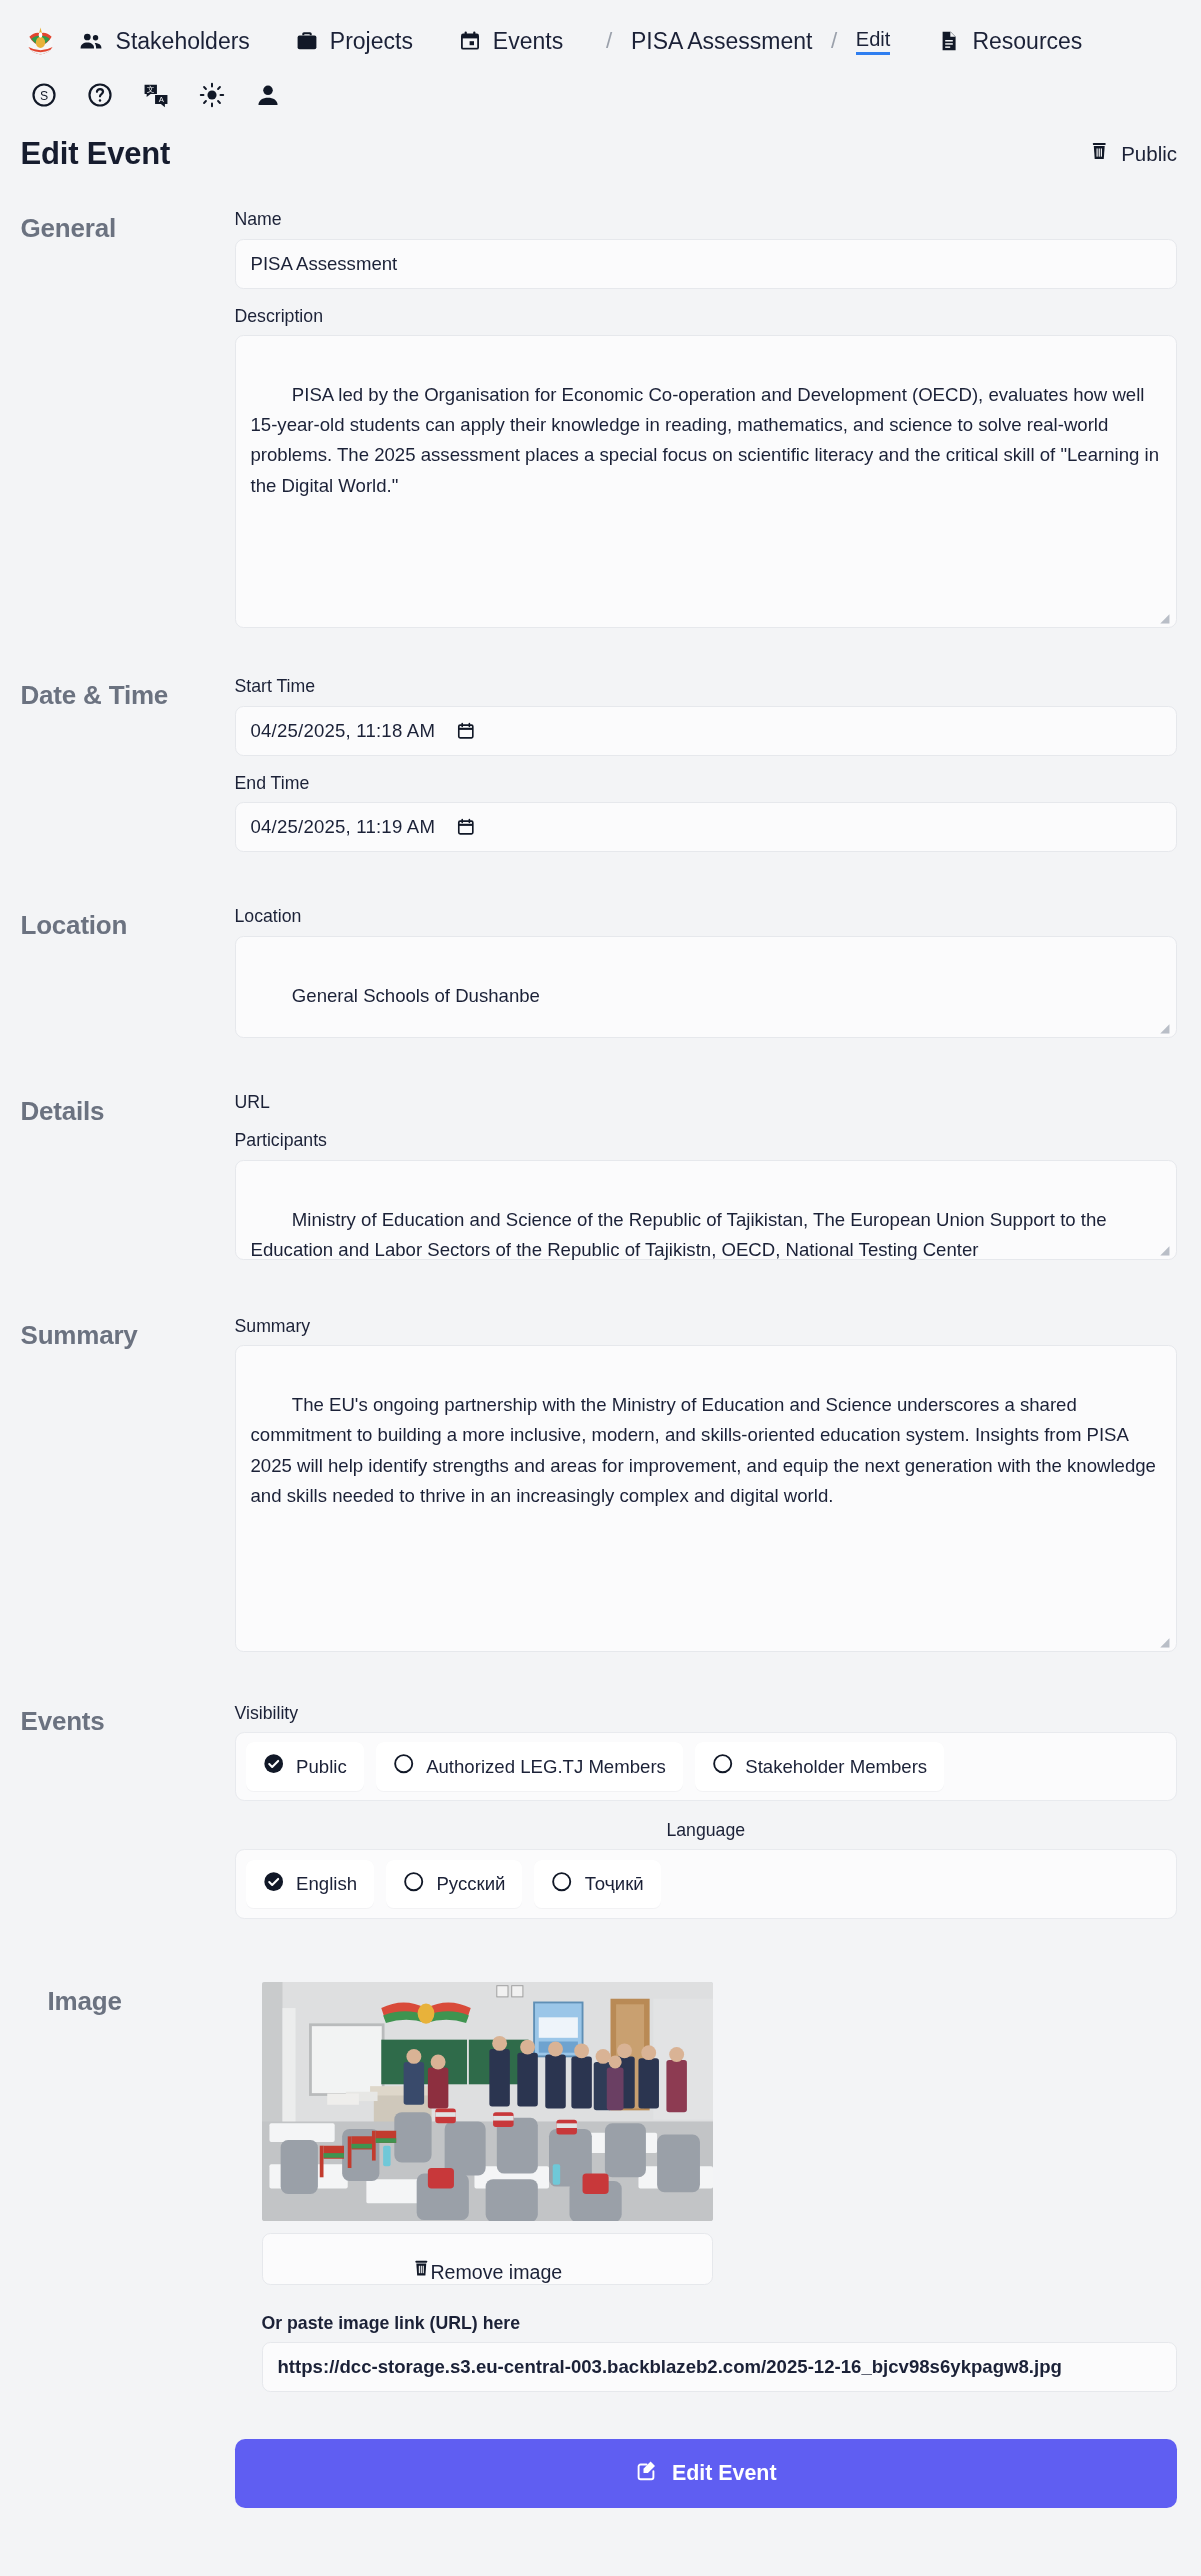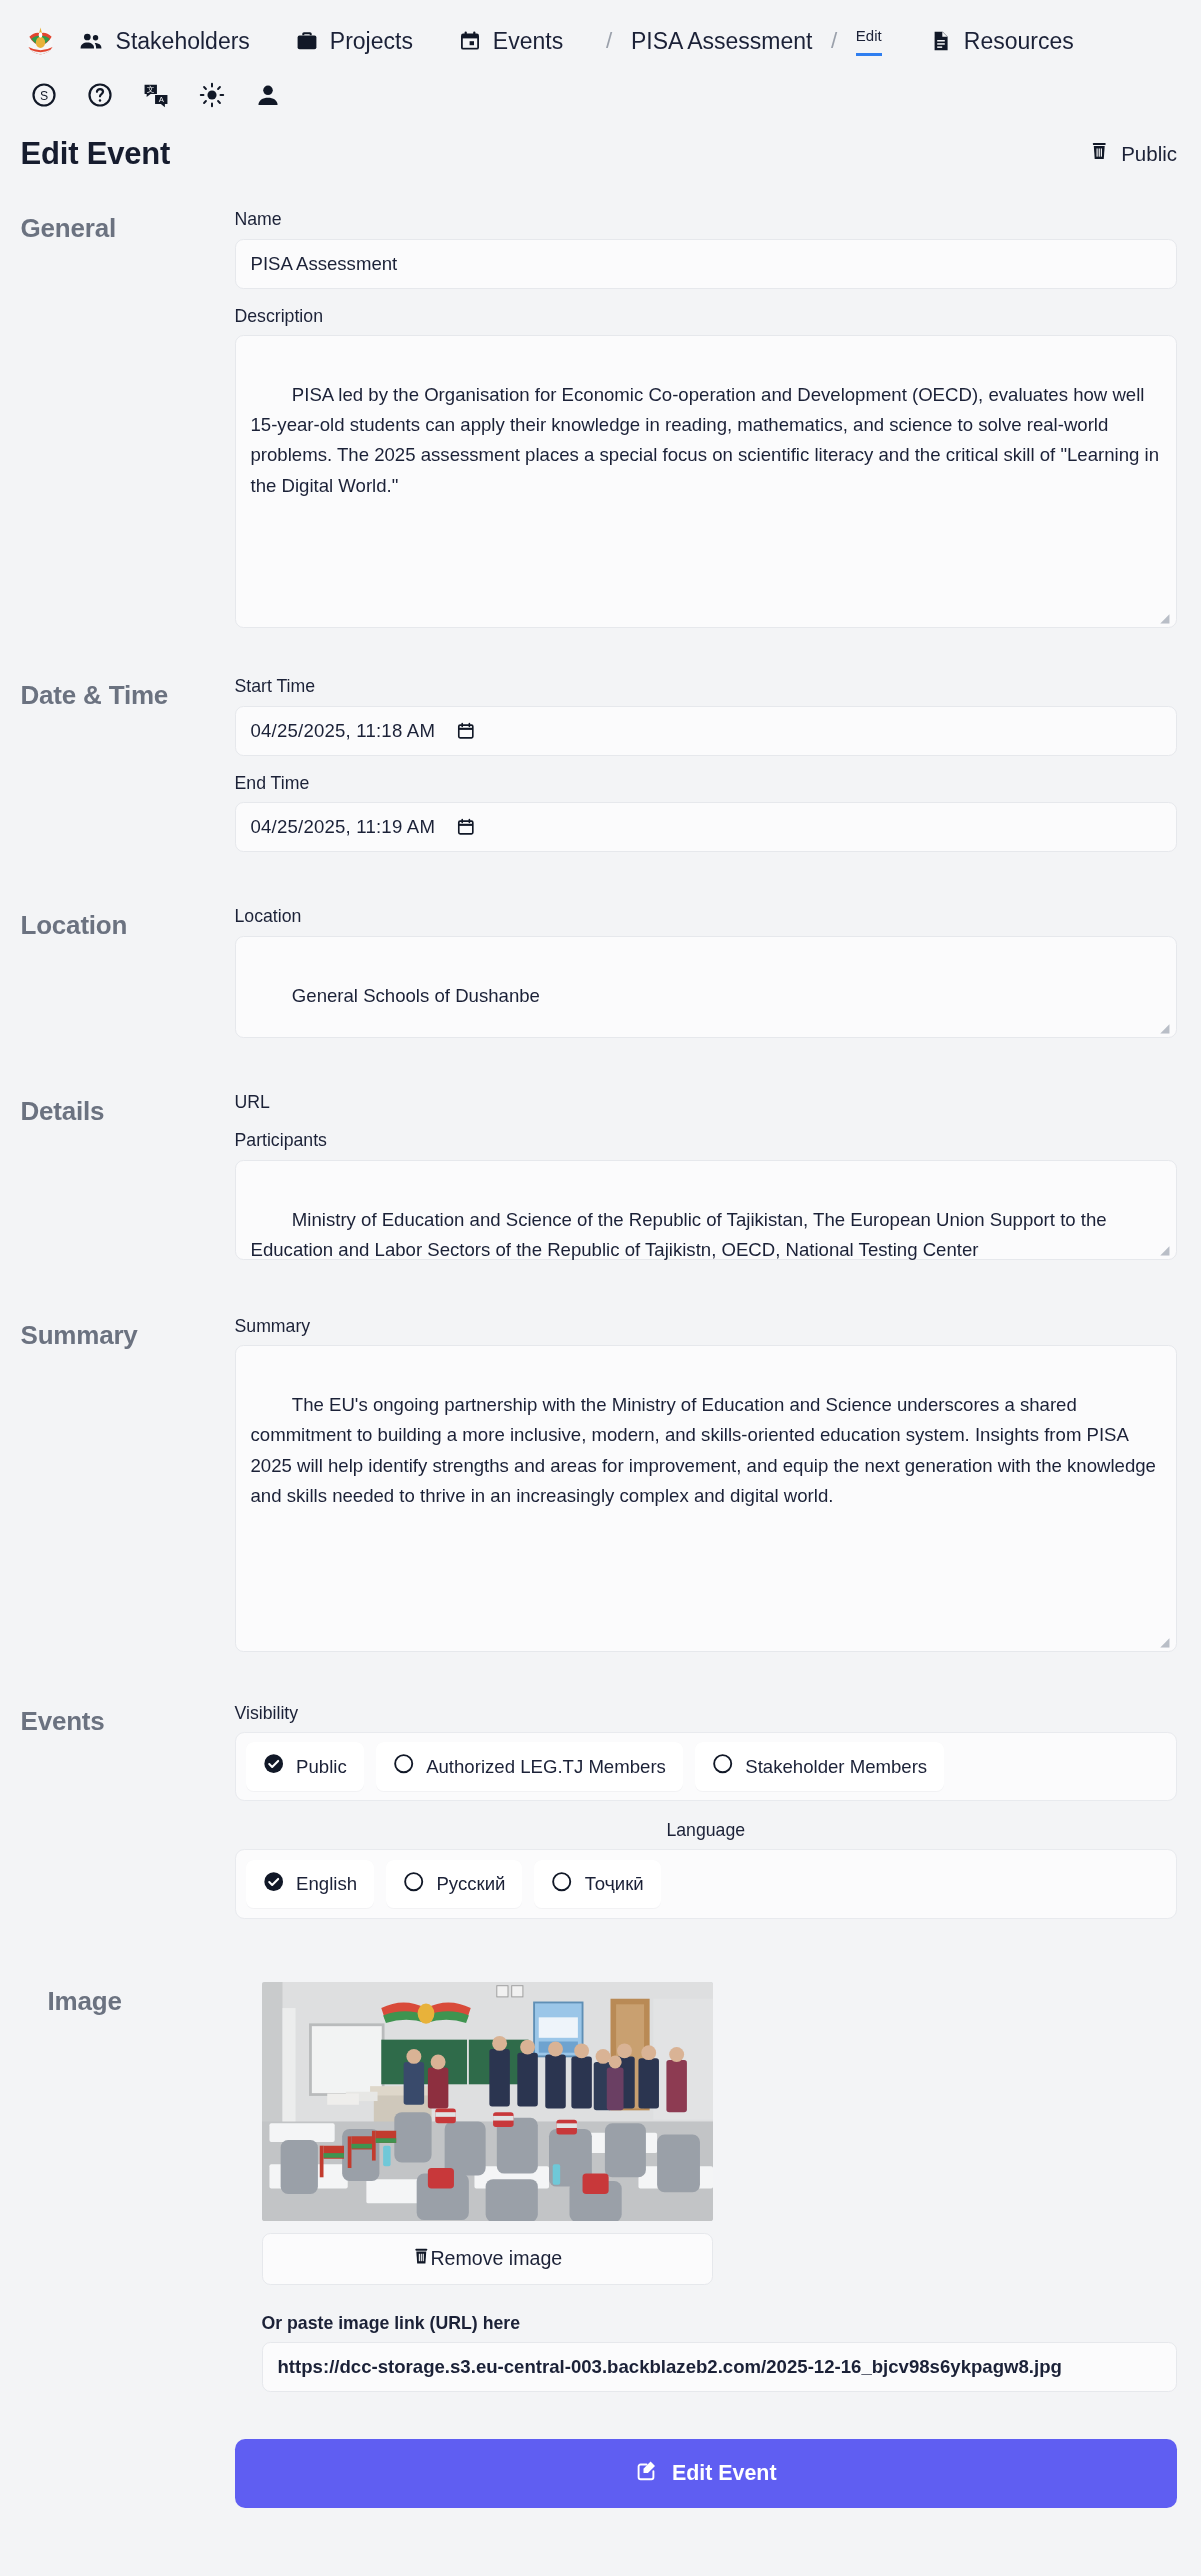--- a/index.html
+++ b/index.html
@@ -21,22 +21,22 @@
     display:flex; align-items:center; gap:11.2px;
     font-size:23px; color:#1b2137; font-weight:400;
     padding:3.7px 1.9px; margin-right:41px; white-space:nowrap;
   }
   .nav-link .ico { display:flex; align-items:center; }
   .crumb-sep { color:#9aa0ab; font-size:22.4px; margin:0 18.6px 0 0; }
   .crumb {
     font-size:23px; color:#1b2137; white-space:nowrap; margin-right:0;
   }
   .crumb-active {
-    font-size:15px; color:#1b2137; white-space:nowrap;
-    border-bottom:3.7px solid #2f7ef0; padding-bottom:9px;
+    font-size:20px; color:#1b2137; white-space:nowrap;
+    border-bottom:3.7px solid #2f7ef0; padding-bottom:1px;
   }
   .nav-spacer { width:45px; }
 
   .icon-row { display:flex; align-items:center; gap:24px; padding:13px 5.6px 0 7.5px; height:47px; }
   .icon-btn { width:32px; height:32px; display:flex; align-items:center; justify-content:center; }
 
   
   .page-head {
     display:flex; align-items:center; justify-content:space-between;
     padding:24px 24px 9.3px 20.5px;
@@ -93,21 +93,21 @@
   
   .img-wrap { width:451px; }
   .photo {
     width:451px; height:239px; border-radius:2.8px; overflow:hidden;
     position:relative; background:#cfd2d6; display:block;
   }
   .photo svg { display:block; width:100%; height:100%; }
   .remove-image-btn {
     margin-top:12px; width:451px; height:52px;
     border:0.9px solid #e6e8ec; border-radius:8.4px; background:#fbfbfc;
-    display:flex; align-items:center; justify-content:center; 
+    display:flex; align-items:flex-end; justify-content:center; 
     font-size:19.6px; color:#1b2137;
   }
   .img-url-label { margin-top:28px;font-weight:bold; }
 
   .submit-wrap { padding:0 24px 0 20.5px; margin-top:37px; padding-bottom:48px; }
   .submit-row { display:flex; }
   .submit-left { width:214px; flex:none; }
   .submit-btn {
     flex:1; background:#5f5ef2; border-radius:10.2px; height:69px;
     display:flex; align-items:center; justify-content:center; gap:13px;

